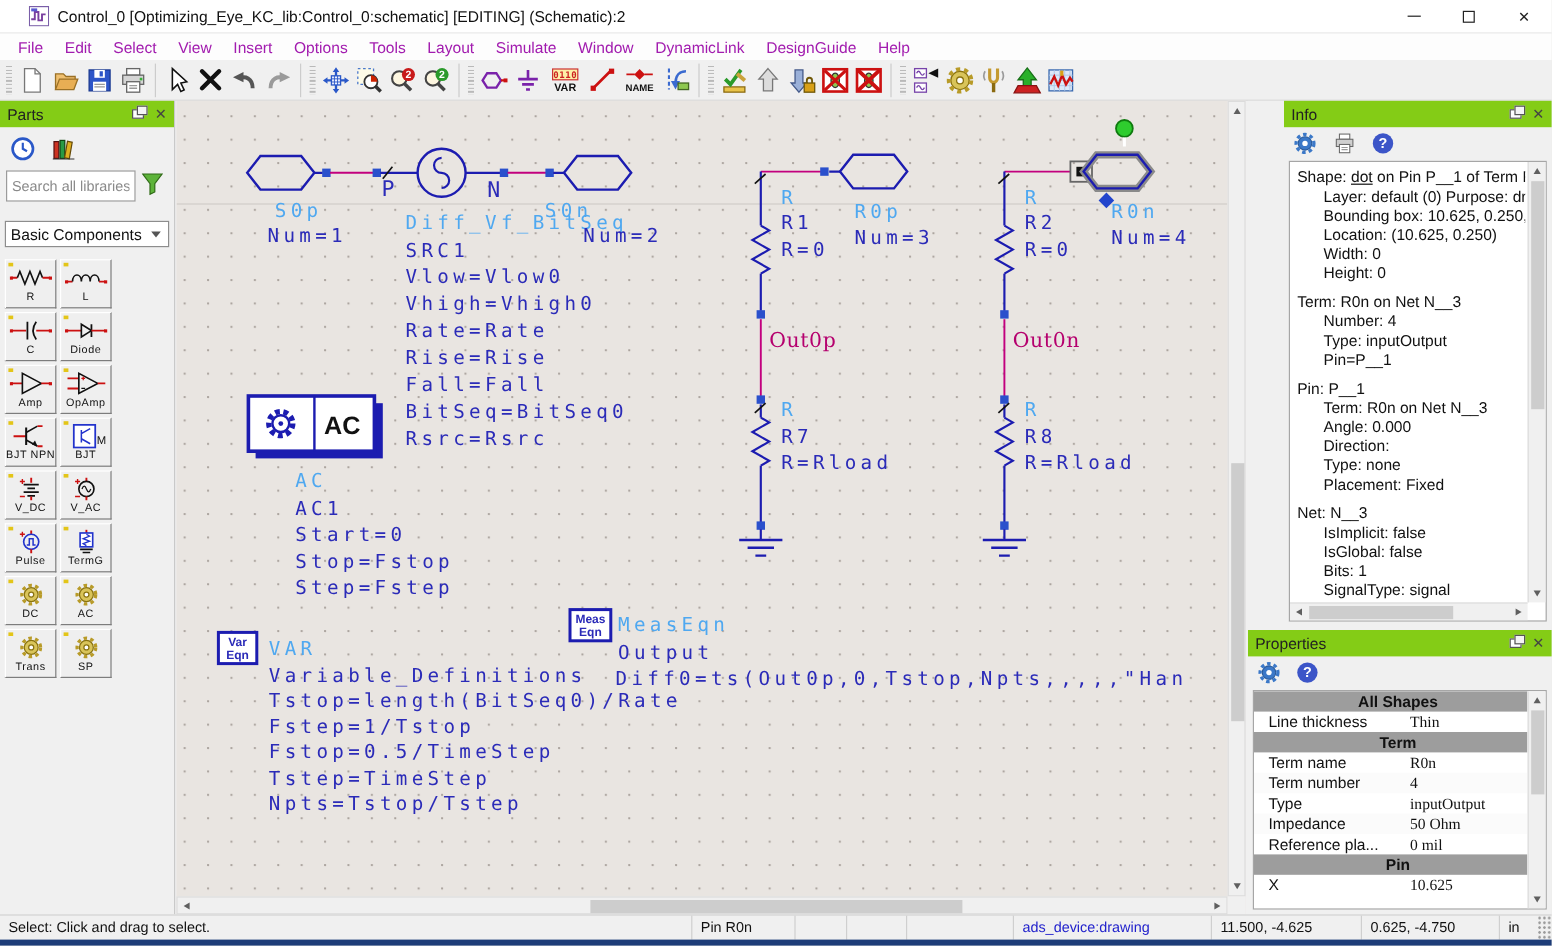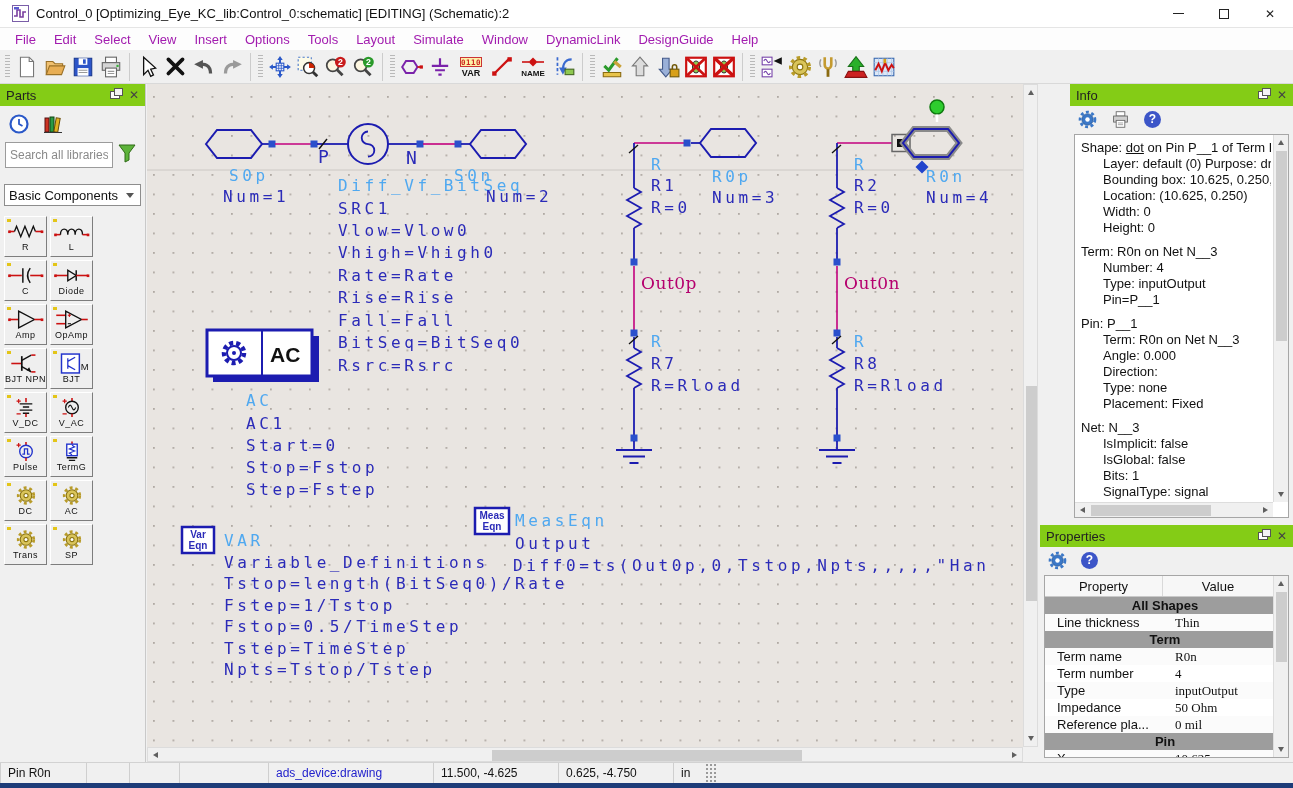--- a/index.html
+++ b/index.html
@@ -2,21 +2,21 @@
 <html><head>
 <meta charset="utf-8">
 <style>
   * { margin:0; padding:0; box-sizing:border-box; }
   html,body { width:1293px; height:788px; overflow:hidden; background:#e9e5e1;
     font-family:"Liberation Sans", sans-serif; }
   .window { position:absolute; inset:0; background:#f0f0f0; }
 
   
   .titlebar { position:absolute; left:0; top:0; right:0; height:28px; background:#fff;
-    display:flex; align-items:center; padding-left:12px; border-bottom:1px solid #e5e5e5;}
+    display:flex; align-items:center; padding-left:24px; border-bottom:1px solid #e5e5e5;}
   .app-icon { width:17px; height:17px; margin-right:7px; }
   .title-text { font-size:13px; color:#111; }
   .win-btns { margin-left:auto; display:flex; height:100%; }
   .win-btn { width:46px; height:100%; display:flex; align-items:center; justify-content:center; color:#222; font-size:12px;}
   .glyph-min { width:11px; border-top:1px solid #222; display:inline-block; }
   .glyph-max { width:10px; height:10px; border:1px solid #222; display:inline-block; }
 
   
   .menubar { position:absolute; left:0; top:28px; right:0; height:22px; background:#fdfdfd;
     display:flex; align-items:center; padding-left:6px; font-size:13px; color:#a21caf; }
@@ -813,24 +813,20 @@
         <div class="panel-tools">
           <svg viewBox="0 0 22 22">
               <circle cx="11" cy="11" r="6.5" fill="#3b78c8" stroke="#2a5a9a"></circle>
               <circle cx="11" cy="11" r="8.6" fill="none" stroke="#3b78c8" stroke-width="3.2" stroke-dasharray="3.4 3"></circle>
               <circle cx="11" cy="11" r="2.6" fill="#fff"></circle>
             </svg>
           <span class="help-badge">?</span>
         </div>
         <div class="props-box">
           <div class="ptable">
-            <div class="phead">
-              <span class="pc pc1">Property</span>
-              <span class="pc pc2">Value</span>
-            </div>
             <div class="prow section">
                 <span class="cell">All Shapes</span>
               </div>
             <div class="prow">
                 <span class="cell p">Line thickness</span>
                 <span class="cell v">Thin</span>
               </div>
             <div class="prow section">
                 <span class="cell">Term</span>
               </div>
@@ -866,20 +862,21 @@
             <span class="arr arr-up"></span>
             <span class="arr arr-dn"></span>
             <span class="sb-thumb" style="left:2px;width:11px;top:16px;height:70px;"></span>
           </div>
         </div>
       </div>
     </div>
   </div>
 
   <div class="statusbar">
+    <span class="st-cell st-msg">Select: Click and drag to select.</span>
     <span class="st-cell st-pin">Pin R0n</span>
     <span class="st-cell st-e1"></span>
     <span class="st-cell st-e2"></span>
     <span class="st-cell st-e3"></span>
     <span class="st-cell st-layer">ads_device:drawing</span>
     <span class="st-cell st-c1">11.500, -4.625</span>
     <span class="st-cell st-c2">0.625, -4.750</span>
     <span class="st-cell st-units">in</span>
     <span class="st-grip"></span>
   </div>

